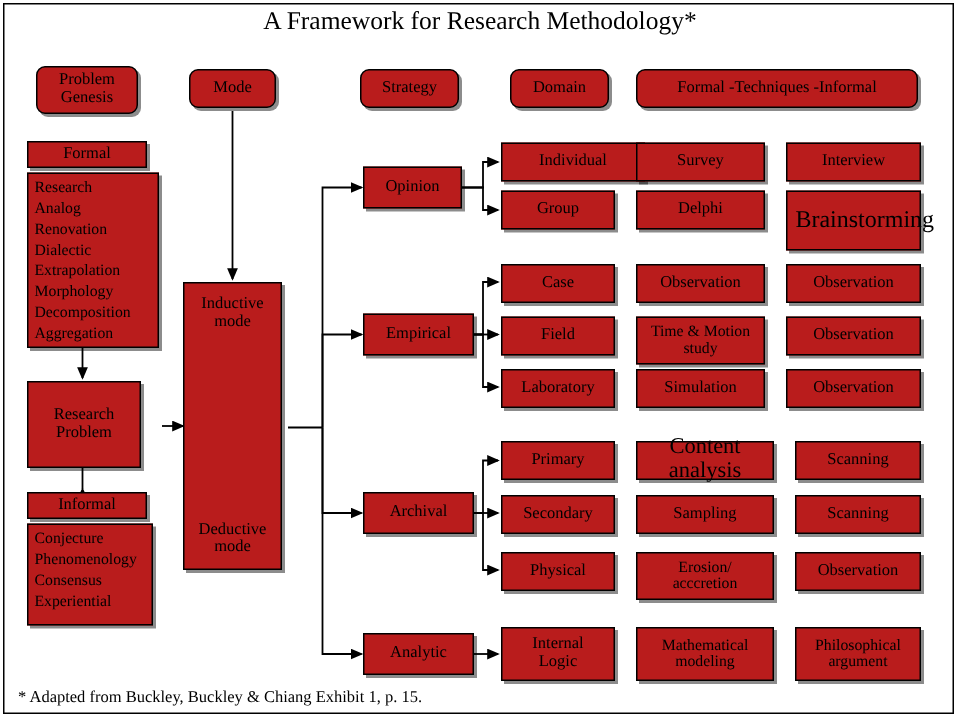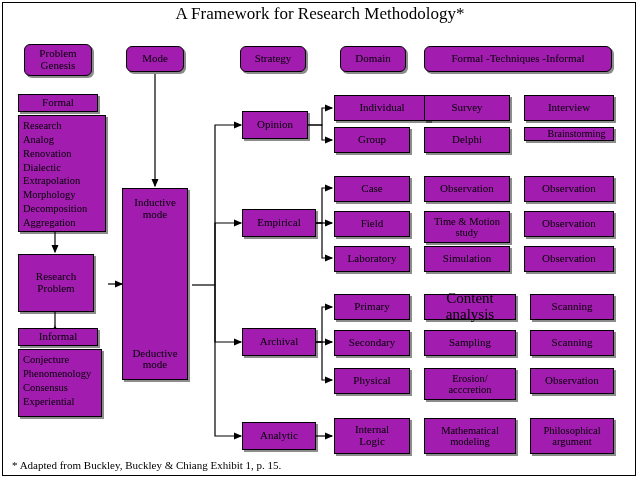--- a/index.html
+++ b/index.html
@@ -21,21 +21,21 @@
   }
   .title{
     position:absolute;
     top:4px;left:0;width:100%;
     text-align:center;
     font-size:17px;
     font-family:"Liberation Serif", serif;
   }
   .box{
     position:absolute;
-    background:#a21caf;
+    background:#b91c1c;
     border:1px solid #000000;
     box-sizing:border-box;
     font-family:"Liberation Serif", serif;
     font-size:11px;
     display:flex;
     align-items:center;
     justify-content:center;
     text-align:center;
     line-height:1.05;
     box-shadow:2px 2px 0 rgba(0,0,0,0.45);
@@ -176,21 +176,21 @@
 study</div>
 <div class="box" style="left:424px;top:246px;width:86px;height:26px;">Simulation</div>
 <div class="box" style="left:424px;top:294px;width:92px;height:26px;font-size:15px;">Content analysis</div>
 <div class="box" style="left:424px;top:330px;width:92px;height:26px;">Sampling</div>
 <div class="box" style="left:424px;top:368px;width:92px;height:32px;font-size:10.5px;">Erosion/
 acccretion</div>
 <div class="box" style="left:424px;top:418px;width:92px;height:36px;font-size:10.5px;">Mathematical
 modeling</div>
 
 <div class="box" style="left:524px;top:95px;width:90px;height:26px;">Interview</div>
-<div class="box" style="left:524px;top:127px;width:90px;height:14px;font-size:10px;padding-left:15px;">Brainstorming</div>
+<div class="box" style="left:524px;top:127px;width:90px;height:40px;font-size:16px;padding-left:15px;">Brainstorming</div>
 <div class="box" style="left:524px;top:176px;width:90px;height:26px;">Observation</div>
 <div class="box" style="left:524px;top:211px;width:90px;height:26px;">Observation</div>
 <div class="box" style="left:524px;top:246px;width:90px;height:26px;">Observation</div>
 <div class="box" style="left:530px;top:294px;width:84px;height:26px;">Scanning</div>
 <div class="box" style="left:530px;top:330px;width:84px;height:26px;">Scanning</div>
 <div class="box" style="left:530px;top:368px;width:84px;height:26px;">Observation</div>
 <div class="box" style="left:530px;top:418px;width:84px;height:36px;font-size:10.5px;">Philosophical
 argument</div>
 
 <div class="footnote">* Adapted from Buckley, Buckley &amp; Chiang Exhibit 1, p. 15.</div>

